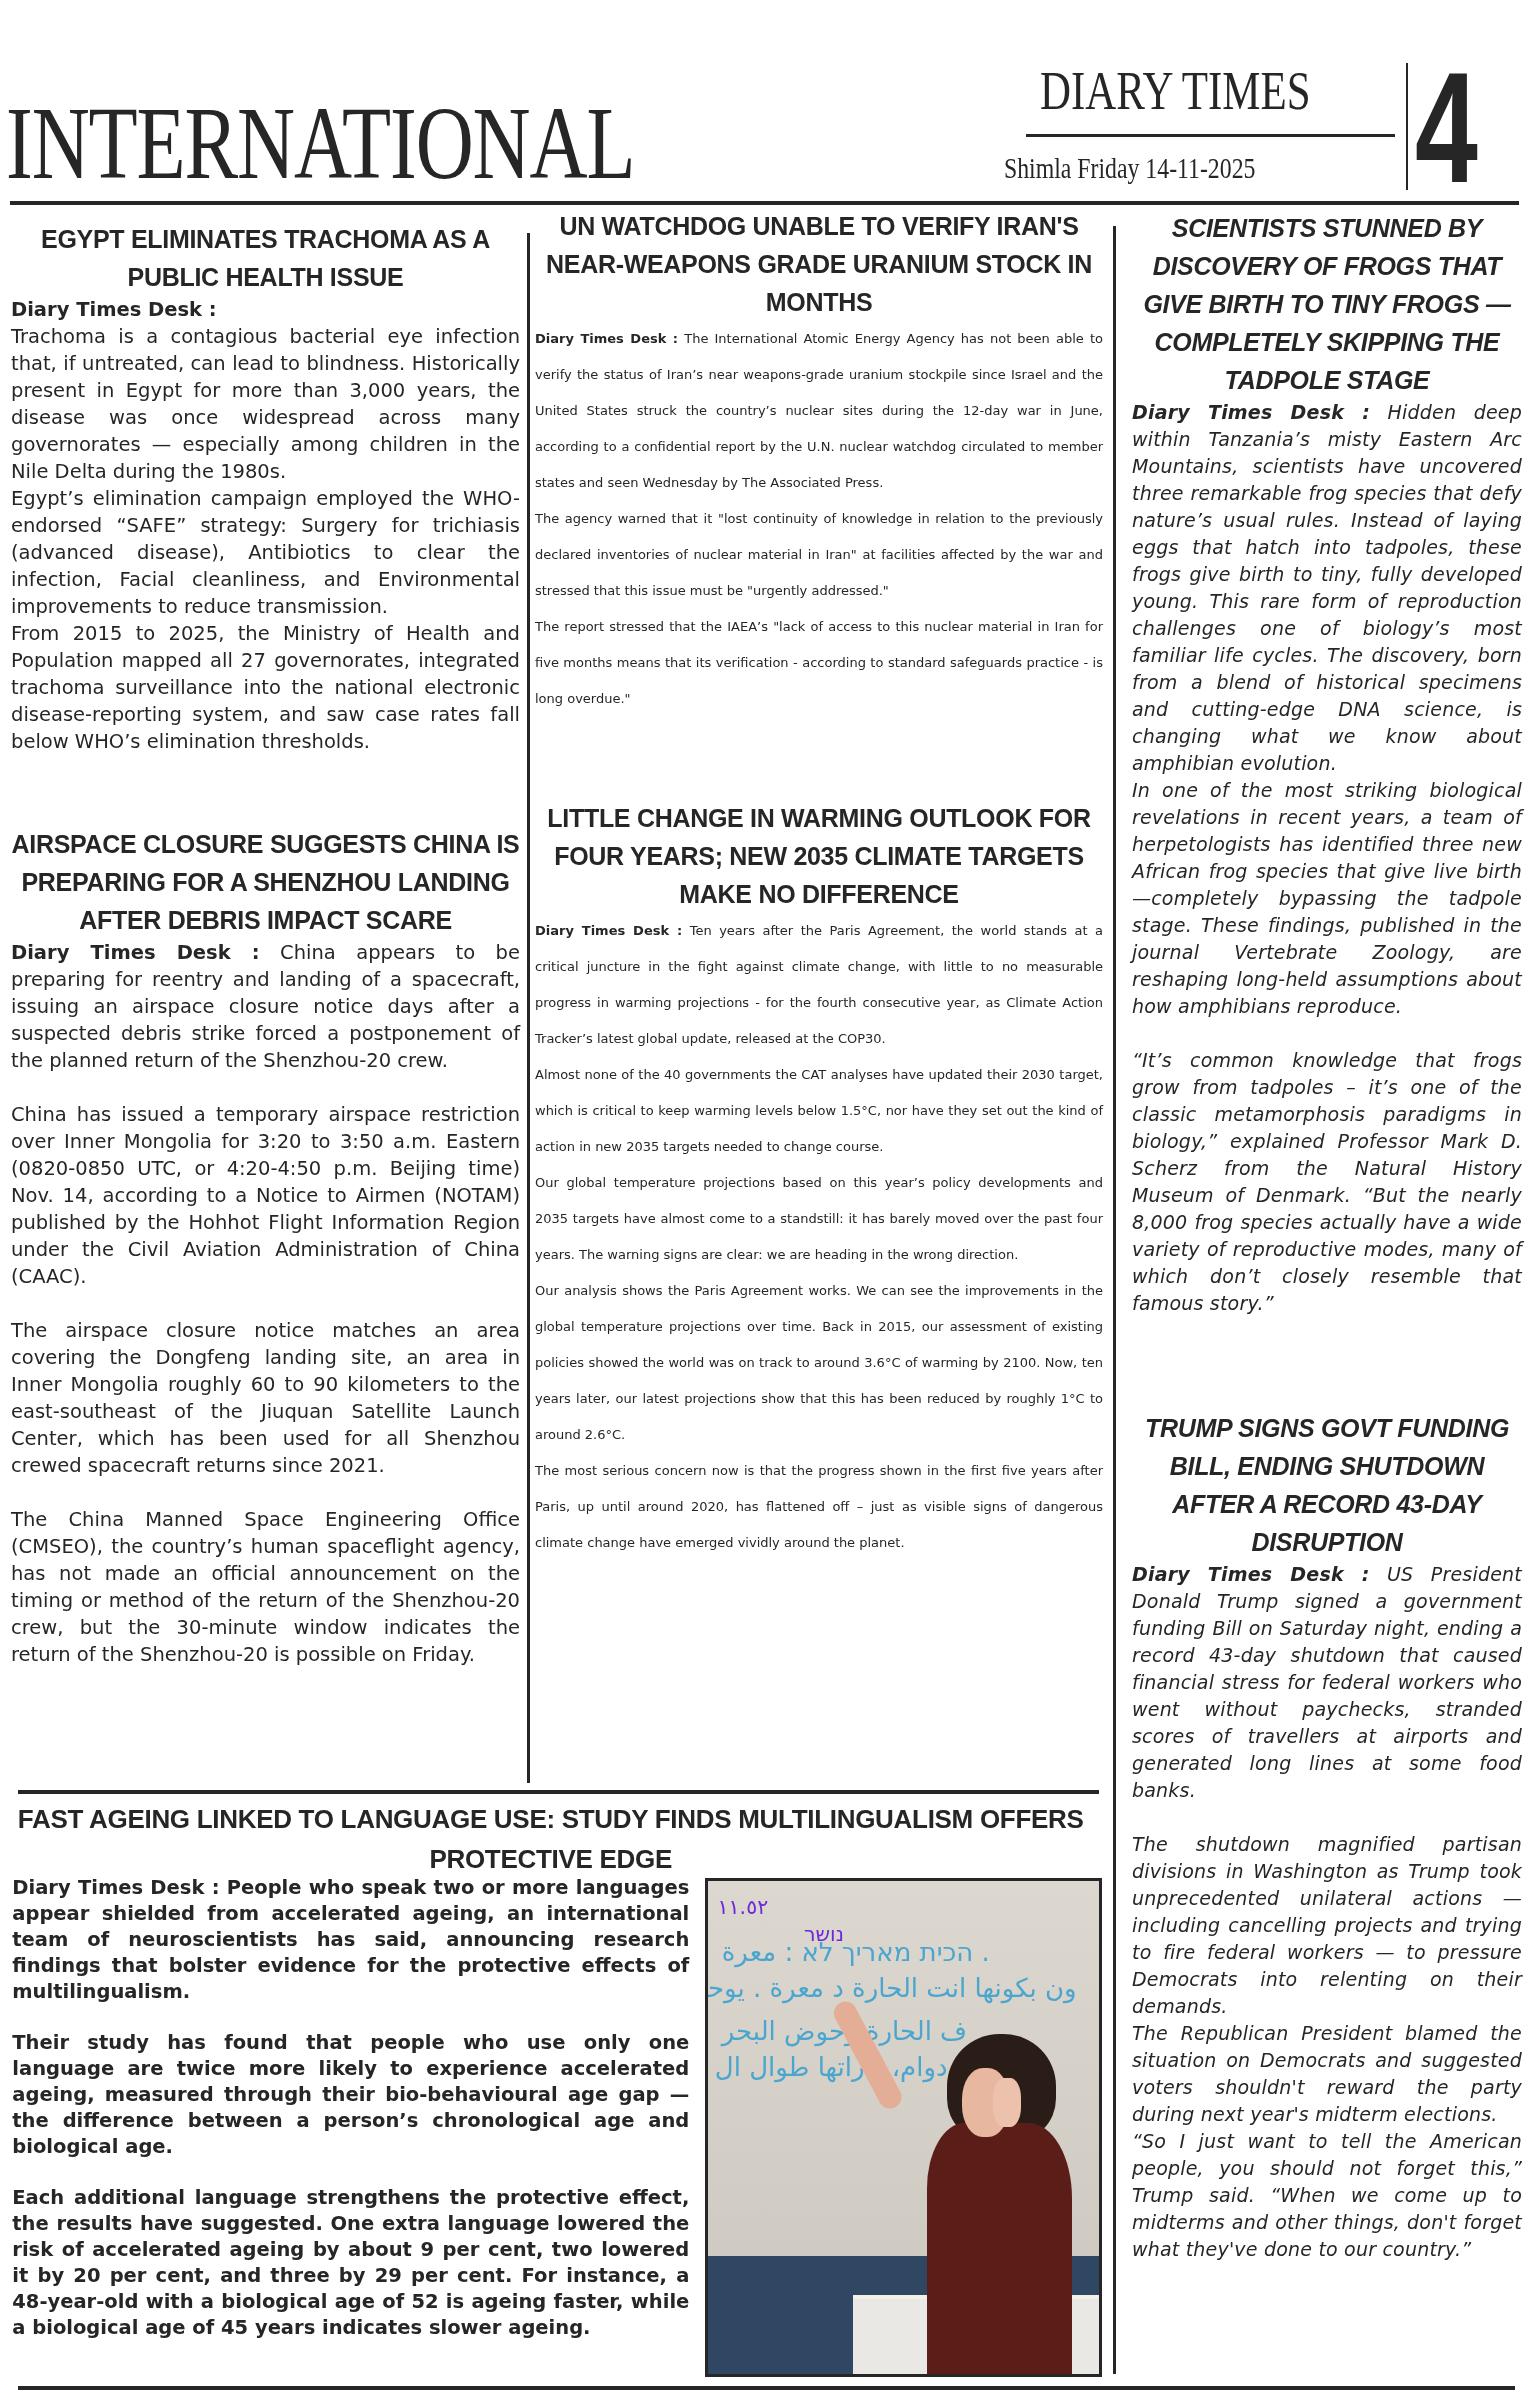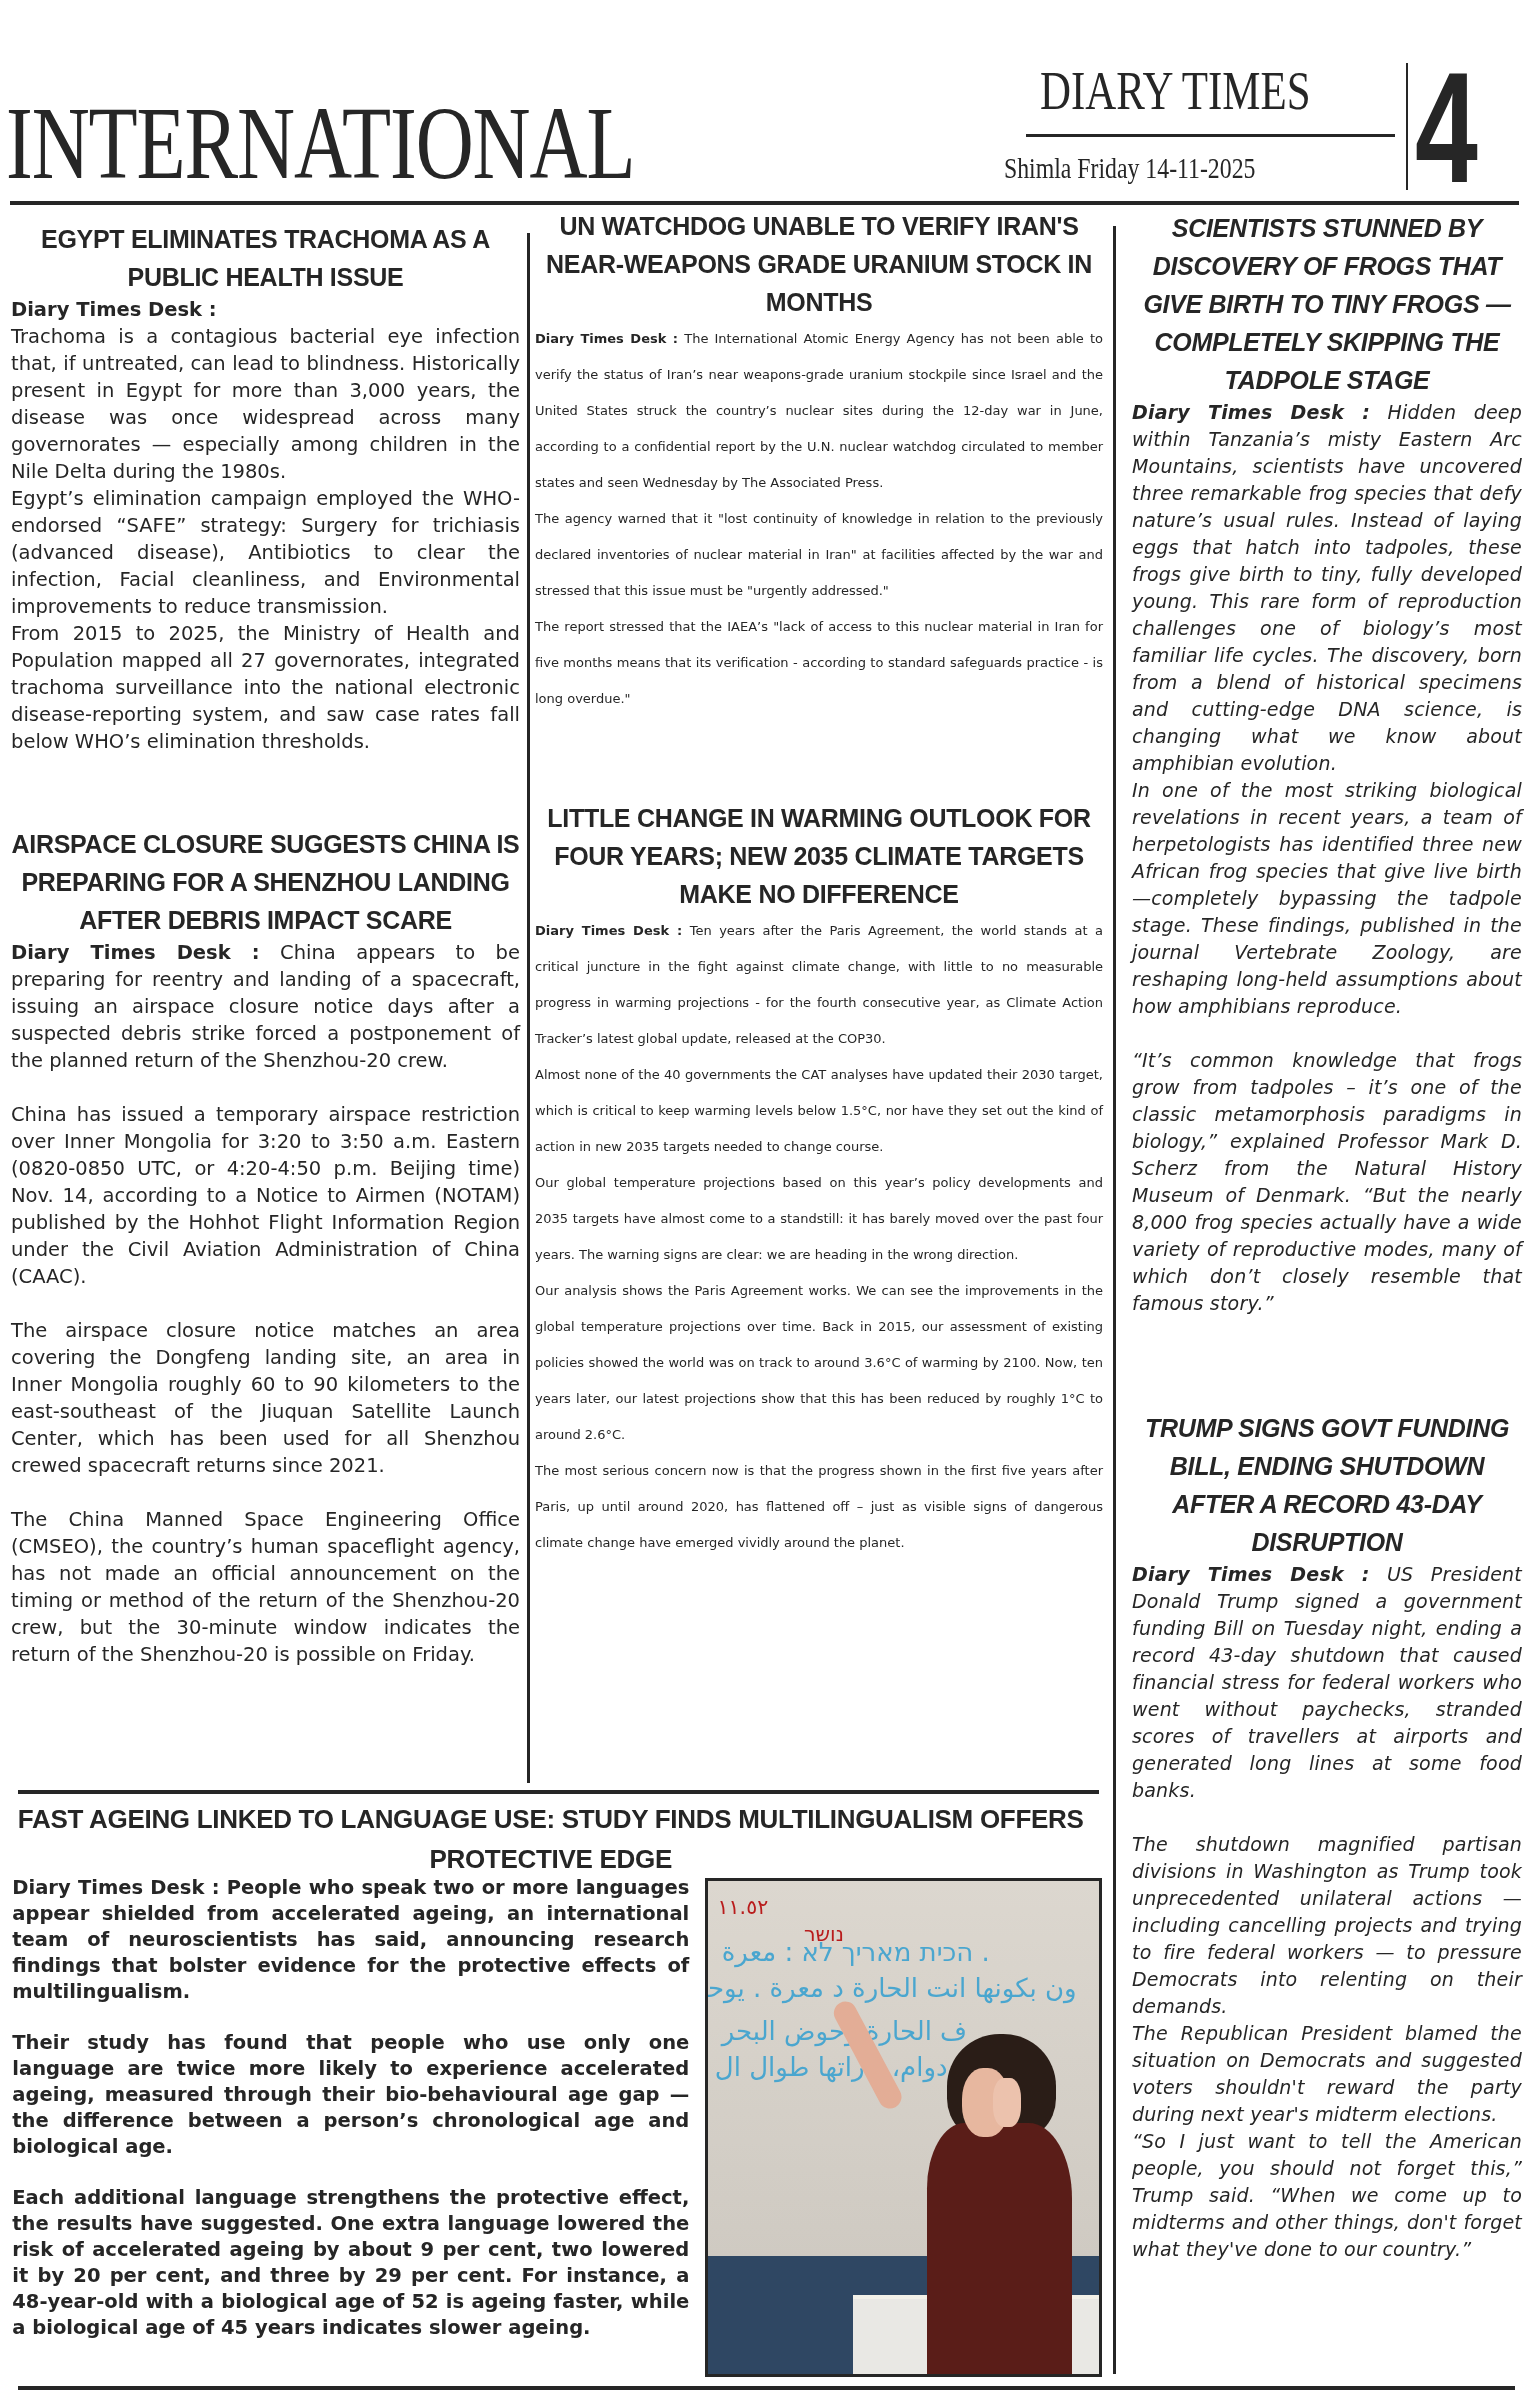--- a/index.html
+++ b/index.html
@@ -71,21 +71,21 @@
 
   .photo {
     left: 705px; top: 1878px; width: 397px; height: 499px;
     border: 3.4px solid #262626; overflow: hidden;
     background: #d9d4cc;
   }
   .photo .board { position: absolute; left: 0; top: 0; width: 100%; height: 76%; background: linear-gradient(180deg, #dcd7cf 0%, #cfcac2 100%); }
   .photo .wall { position: absolute; left: 0; top: 76%; width: 100%; height: 24%; background: #2f4763; }
   .photo .radiator { position: absolute; left: 37%; top: 84%; width: 63%; height: 16%; background: #e9e8e4; border-top: 4.1px solid #f3f1e8; }
   .photo .writing { position: absolute; color: #4aa6cf; font-size: 26px; font-family: "DejaVu Sans", sans-serif; white-space: nowrap; }
-  .photo .writing.dark { color: #b91c1c; font-size: 20.5px; }
+  .photo .writing.dark { color: #6d28d9; font-size: 20.5px; }
   .photo .person-hair { position: absolute; left: 61%; top: 31%; width: 28%; height: 22%; background: #2a1d17; border-radius: 48% 48% 40% 40%; }
   .photo .person-face { position: absolute; left: 65%; top: 38%; width: 12%; height: 14%; background: #e7b79f; border-radius: 45%; }
   .photo .person-body { position: absolute; left: 56%; top: 49%; width: 37%; height: 51%; background: #5a1d18; border-radius: 26% 30% 0 0; }
   .photo .arm-up { position: absolute; left: 45%; top: 22%; width: 6%; height: 24%; background: #e3ad96; transform: rotate(-28deg); transform-origin: bottom center; border-radius: 13.7px; }
   .photo .hand { position: absolute; left: 73%; top: 40%; width: 7%; height: 10%; background: #ecc2ad; border-radius: 40%; }
 
   .bottom-rule-left { left: 18px; top: 2386px; width: 1355px; height: 4.1px; background: #262626; }
   .bottom-rule-right { left: 1108px; top: 2386px; width: 407px; height: 4.1px; background: #262626; }
 </style>
 </head>
@@ -147,21 +147,21 @@
   <div class="body-text b-right">
     <p><span class="desk">Diary Times Desk :</span> <span>Hidden deep within Tanzania’s misty Eastern Arc Mountains, scientists have uncovered three remarkable frog species that defy nature’s usual rules. Instead of laying eggs that hatch into tadpoles, these frogs give birth to tiny, fully developed young. This rare form of reproduction challenges one of biology’s most familiar life cycles. The discovery, born from a blend of historical specimens and cutting-edge DNA science, is changing what we know about amphibian evolution.</span></p>
     <p>In one of the most striking biological revelations in recent years, a team of herpetologists has identified three new African frog species that give live birth—completely bypassing the tadpole stage. These findings, published in the journal Vertebrate Zoology, are reshaping long-held assumptions about how amphibians reproduce.</p>
     <p class="gap">“It’s common knowledge that frogs grow from tadpoles – it’s one of the classic metamorphosis paradigms in biology,” explained Professor Mark D. Scherz from the Natural History Museum of Denmark. “But the nearly 8,000 frog species actually have a wide variety of reproductive modes, many of which don’t closely resemble that famous story.”</p>
   </div>
 </article>
 
 <article class="abs col-right" style="top:1409px;">
   <h2 class="headline h-right">TRUMP SIGNS GOVT FUNDING BILL, ENDING SHUTDOWN AFTER A RECORD 43-DAY DISRUPTION</h2>
   <div class="body-text b-right">
-    <p><span class="desk">Diary Times Desk :</span> <span>US President Donald Trump signed a government funding Bill on Tuesday night, ending a record 43-day shutdown that caused financial stress for federal workers who went without paychecks, stranded scores of travellers at airports and generated long lines at some food banks.</span></p>
+    <p><span class="desk">Diary Times Desk :</span> <span>US President Donald Trump signed a government funding Bill on Saturday night, ending a record 43-day shutdown that caused financial stress for federal workers who went without paychecks, stranded scores of travellers at airports and generated long lines at some food banks.</span></p>
     <p class="gap">The shutdown magnified partisan divisions in Washington as Trump took unprecedented unilateral actions — including cancelling projects and trying to fire federal workers — to pressure Democrats into relenting on their demands.</p>
     <p>The Republican President blamed the situation on Democrats and suggested voters shouldn't reward the party during next year's midterm elections.</p>
     <p>“So I just want to tell the American people, you should not forget this,” Trump said. “When we come up to midterms and other things, don't forget what they've done to our country.”</p>
   </div>
 </article>
 
 <div class="abs bottom-rule-mid"></div>
 <h2 class="abs headline ml-headline">FAST AGEING LINKED TO LANGUAGE USE: STUDY FINDS MULTILINGUALISM OFFERS PROTECTIVE EDGE</h2>
 <div class="abs body-text ml-body">
   <p><span>Diary Times Desk :</span> <span>People who speak two or more languages appear shielded from accelerated ageing, an international team of neuroscientists has said, announcing research findings that bolster evidence for the protective effects of multilingualism.</span></p>

